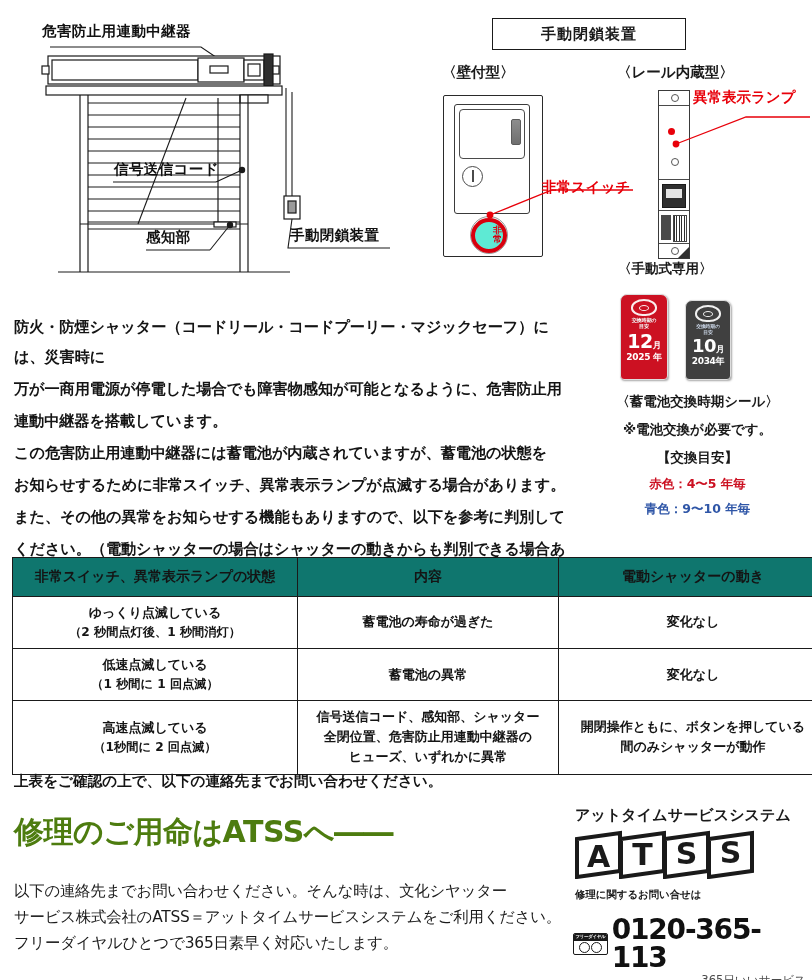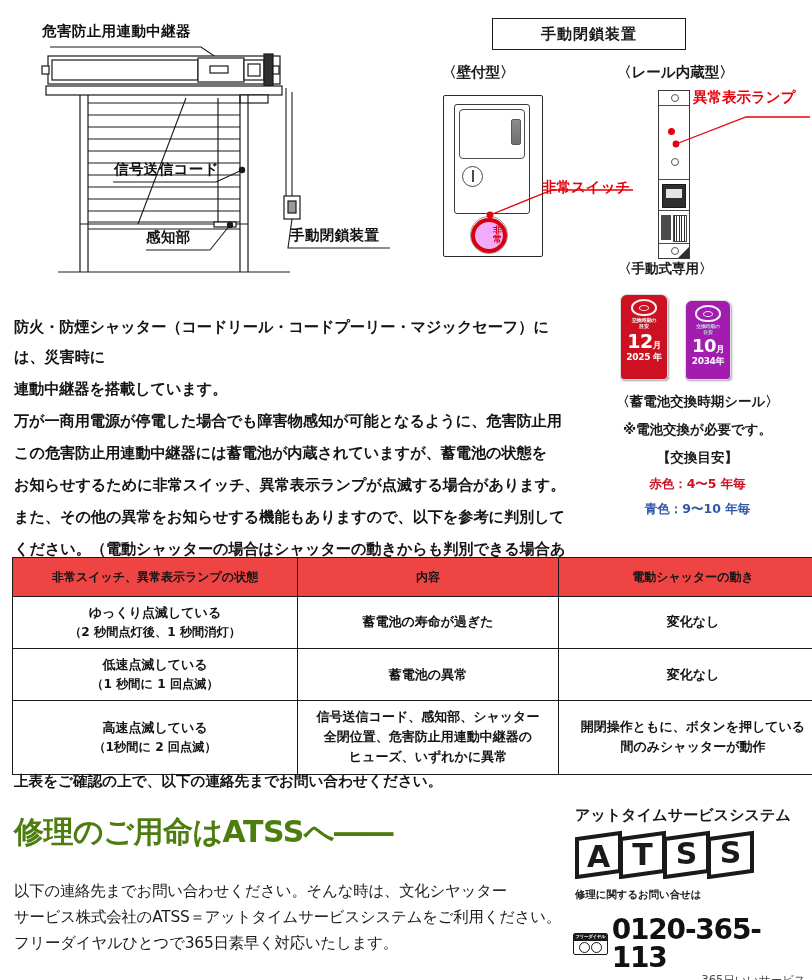--- a/index.html
+++ b/index.html
@@ -119,21 +119,21 @@
     left: 26px; top: 120px;
     width: 36px; height: 36px;
     border-radius: 50%;
     border: 1.3px solid #9a9a9a;
     background: #f2f2f2;
     display: flex; align-items: center; justify-content: center;
   }
   #emergency-button-core {
     width: 27px; height: 27px;
     border-radius: 50%;
-    background: #f0abfc;
+    background: #5eead4;
     border: 4.5px solid #d8000d;
     display: flex; align-items: center; justify-content: center;
     font-size: 9px;
     font-weight: 700;
     color: #d8000d;
     letter-spacing: -1px;
     line-height: 1;
     padding-left: 18px;
   }
 
@@ -223,21 +223,21 @@
   .battery-seal {
     width: 46px; height: 84px;
     border-radius: 7px 7px 4px 4px;
     position: relative;
     color: #fff;
     text-align: center;
     box-shadow: 1px 1px 2px rgba(0,0,0,.35);
     overflow: hidden;
   }
   .battery-seal.red { background: #cc1122; border: 1.2px solid #ddd; }
-  .battery-seal.blue { background: #a21caf; border: 1.2px solid #ddd; width: 44px; height: 78px; }
+  .battery-seal.blue { background: #404040; border: 1.2px solid #ddd; width: 44px; height: 78px; }
   .bs-top-icon {
     width: 22px; height: 13px;
     margin: 4px auto 1px;
     border-radius: 50% 50% 45% 45%;
     border: 2px solid rgba(255,255,255,.92);
     position: relative;
   }
   .bs-top-icon::after {
     content: "";
     position: absolute;
@@ -308,22 +308,22 @@
     border: 1.3px solid #1a1a1a;
     text-align: center;
     vertical-align: middle;
     font-size: 13px;
     font-weight: 700;
     color: #141414;
     padding: 6px 4px;
     line-height: 1.55;
   }
   #status-table th {
-    background: #ef4444;
-    font-size: 12px;
+    background: #0f766e;
+    font-size: 14px;
     height: 30px;
     padding: 4px;
   }
   #status-table .col-a { width: 276px; }
   #status-table .col-b { width: 252px; }
   #status-table .col-c { width: 260px; }
   .cell-line { display: block; }
   .cell-sub { font-size: 12.2px; }
 
   
@@ -601,22 +601,22 @@
 
     <div class="bs-note" style="position:absolute; left:0; top:152px; width:215px;">【交換目安】</div>
 
     <div class="bs-note bs-note-sm bs-note-red" style="position:absolute; left:0; top:180px; width:215px;">赤色：4〜5 年毎</div>
 
     <div class="bs-note bs-note-sm bs-note-blue" style="position:absolute; left:0; top:205px; width:215px;">青色：9〜10 年毎</div>
   </div>
 
   <div class="abs" id="intro-text">
     <p>防火・防煙シャッター（コードリール・コードプーリー・マジックセーフ）には、災害時に</p>
+    <p>万が一商用電源が停電した場合でも障害物感知が可能となるように、危害防止用</p>
     <p>連動中継器を搭載しています。</p>
-    <p>万が一商用電源が停電した場合でも障害物感知が可能となるように、危害防止用</p>
     <p>この危害防止用連動中継器には蓄電池が内蔵されていますが、蓄電池の状態を</p>
     <p>お知らせするために非常スイッチ、異常表示ランプが点滅する場合があります。</p>
     <p>また、その他の異常をお知らせする機能もありますので、以下を参考に判別して</p>
     <p>ください。（電動シャッターの場合はシャッターの動きからも判別できる場合あり）</p>
   </div>
 
   <table class="abs" id="status-table">
     <thead>
       <tr>
         <th class="col-a">非常スイッチ、異常表示ランプの状態</th>

